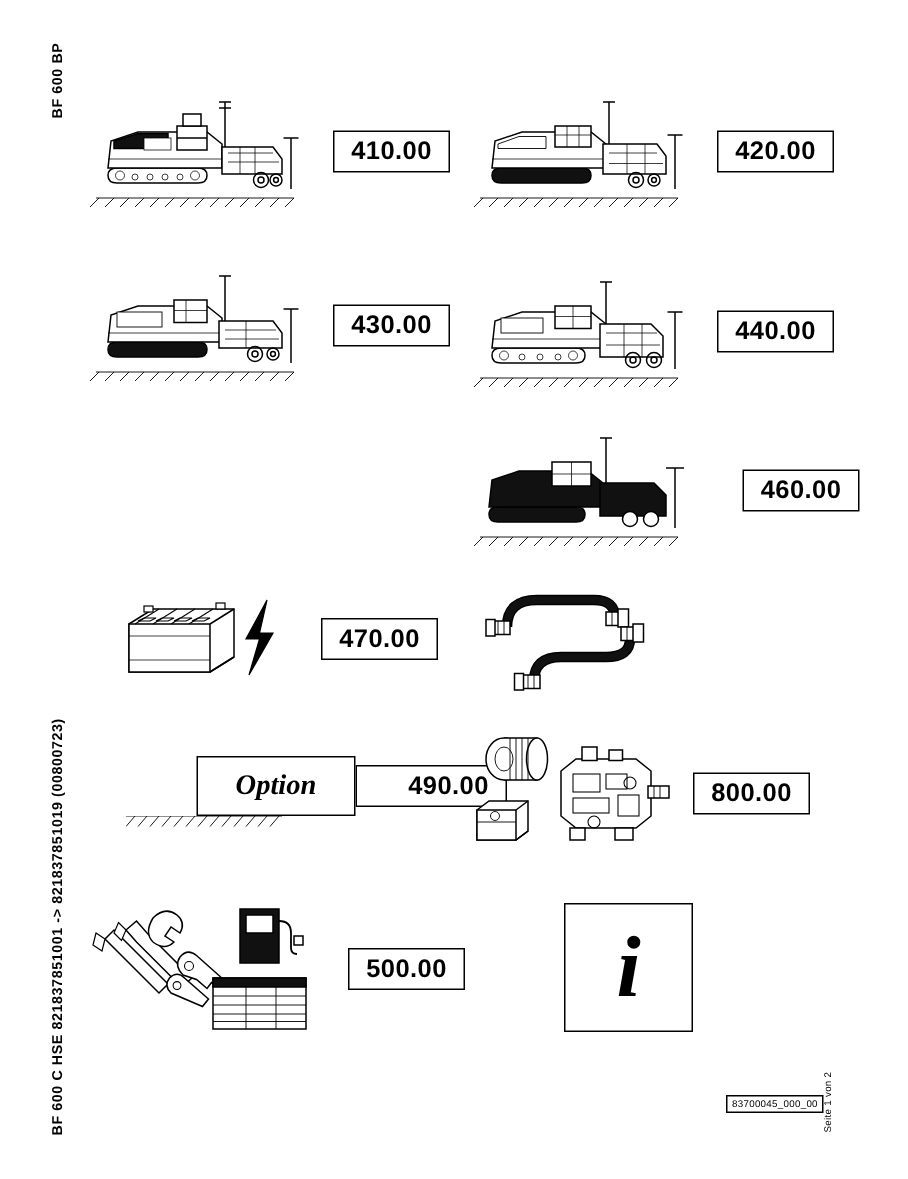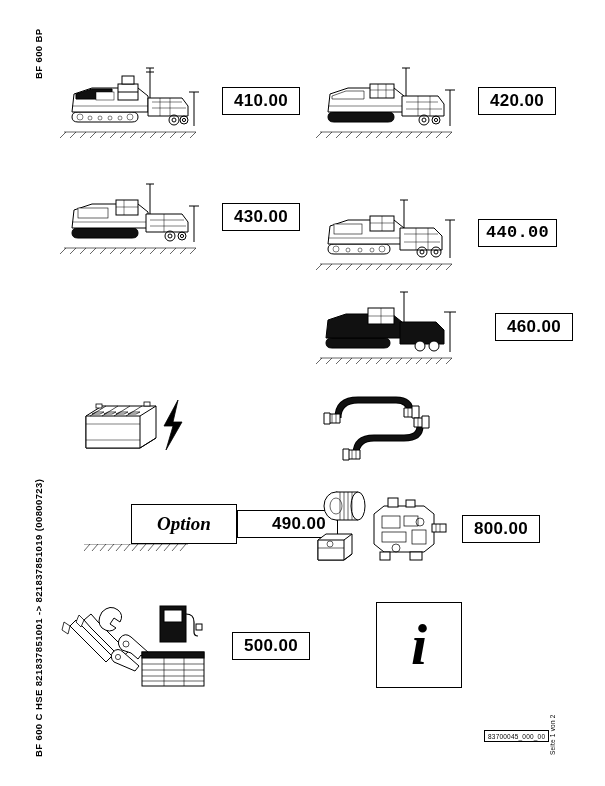--- a/index.html
+++ b/index.html
@@ -295,21 +295,21 @@
               <circle cx="114" cy="58" r="2"></circle>
             <circle cx="126" cy="58" r="4"></circle>
               <circle cx="126" cy="58" r="1.6"></circle>
             <line x1="16" y1="44" x2="90" y2="44" stroke-width="0.5"></line>
           </g>
         </svg>
       </div>
       <div class="numbox" style="margin-left:16px;">430.00</div>
     </div>
 
-    <div class="cell" style="left:256px; top:164px;font-family:Liberation Mono, monospace;">
+    <div class="cell" style="left:256px; top:152px;">
       <div class="art">
         <svg width="150" height="78" viewBox="0 0 150 78">
           <g fill="none" stroke="#000" stroke-width="1">
             <g stroke-width="0.6">
               <line x1="8" y1="70" x2="140" y2="70"></line>
               <line x1="10" y1="70" x2="4" y2="76"></line>
                 <line x1="20" y1="70" x2="14" y2="76"></line>
               <line x1="30" y1="70" x2="24" y2="76"></line>
                 <line x1="40" y1="70" x2="34" y2="76"></line>
               <line x1="50" y1="70" x2="44" y2="76"></line>
@@ -428,20 +428,21 @@
 
             <g stroke-width="0.5">
               <line x1="10" y1="34" x2="64" y2="34"></line>
               <line x1="10" y1="50" x2="64" y2="50"></line>
             </g>
 
             <path d="M102 10 l-14 26 h9 l-7 24 l16 -28 h-9 z" fill="#000" stroke="#000" stroke-width="0.8"></path>
           </g>
         </svg>
       </div>
+      <div class="numbox" style="margin-left:14px;">470.00</div>
     </div>
 
     <div class="cell" style="left:266px; top:358px;">
       <div class="art">
         <svg width="126" height="74" viewBox="0 0 126 74">
           <g fill="none" stroke="#000" stroke-width="1">
 
             <path d="M16 30 q0 -18 20 -18 h38 q14 0 14 12" stroke="#000" stroke-width="7"></path>
             <path d="M16 30 q0 -18 20 -18 h38 q14 0 14 12" stroke="#111" stroke-width="5"></path>
 

